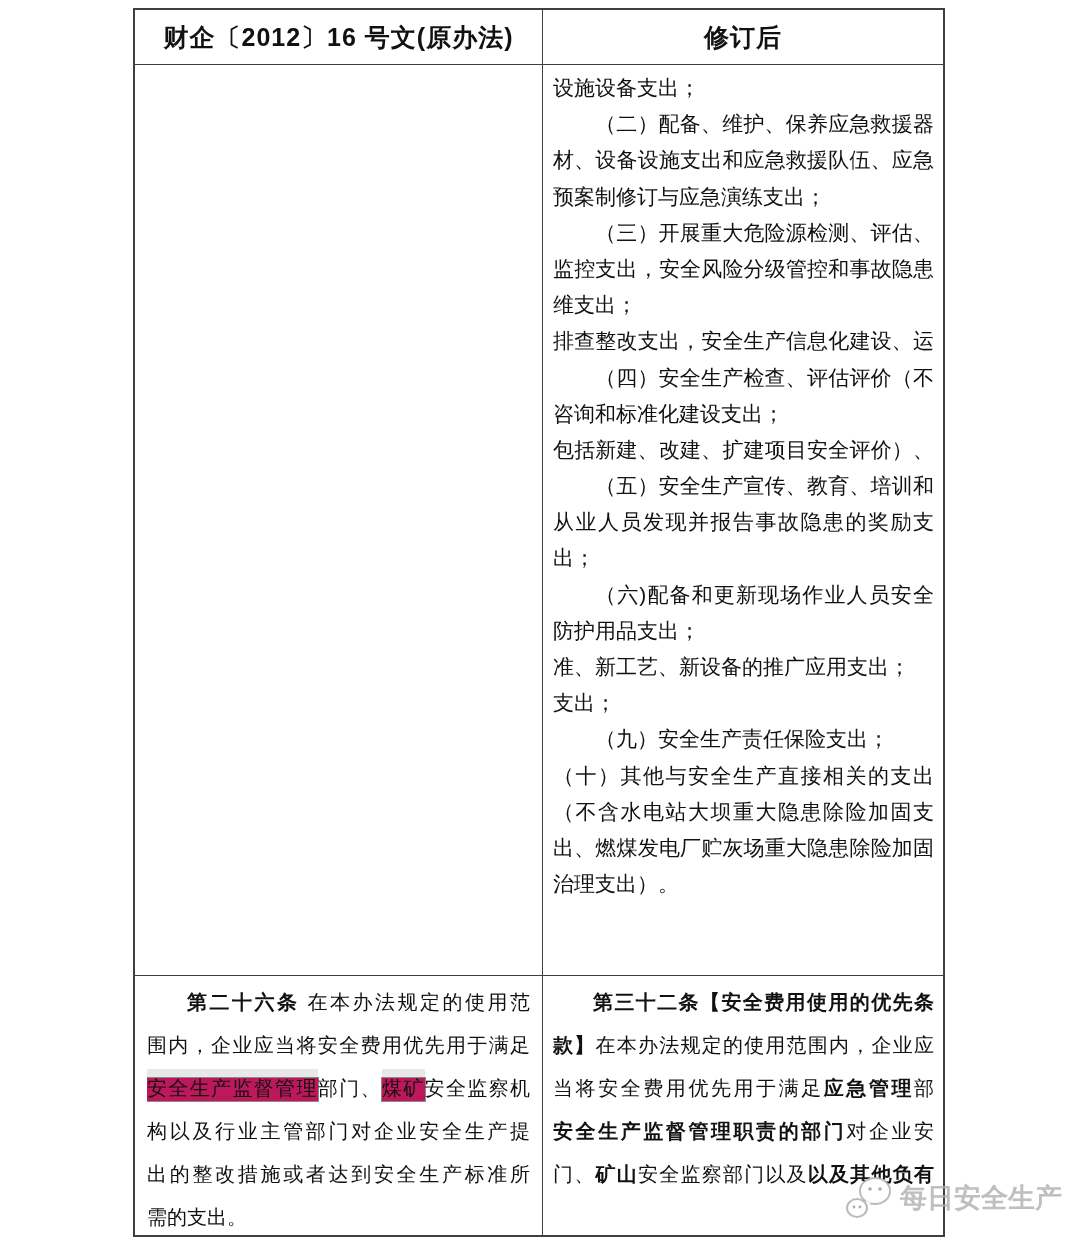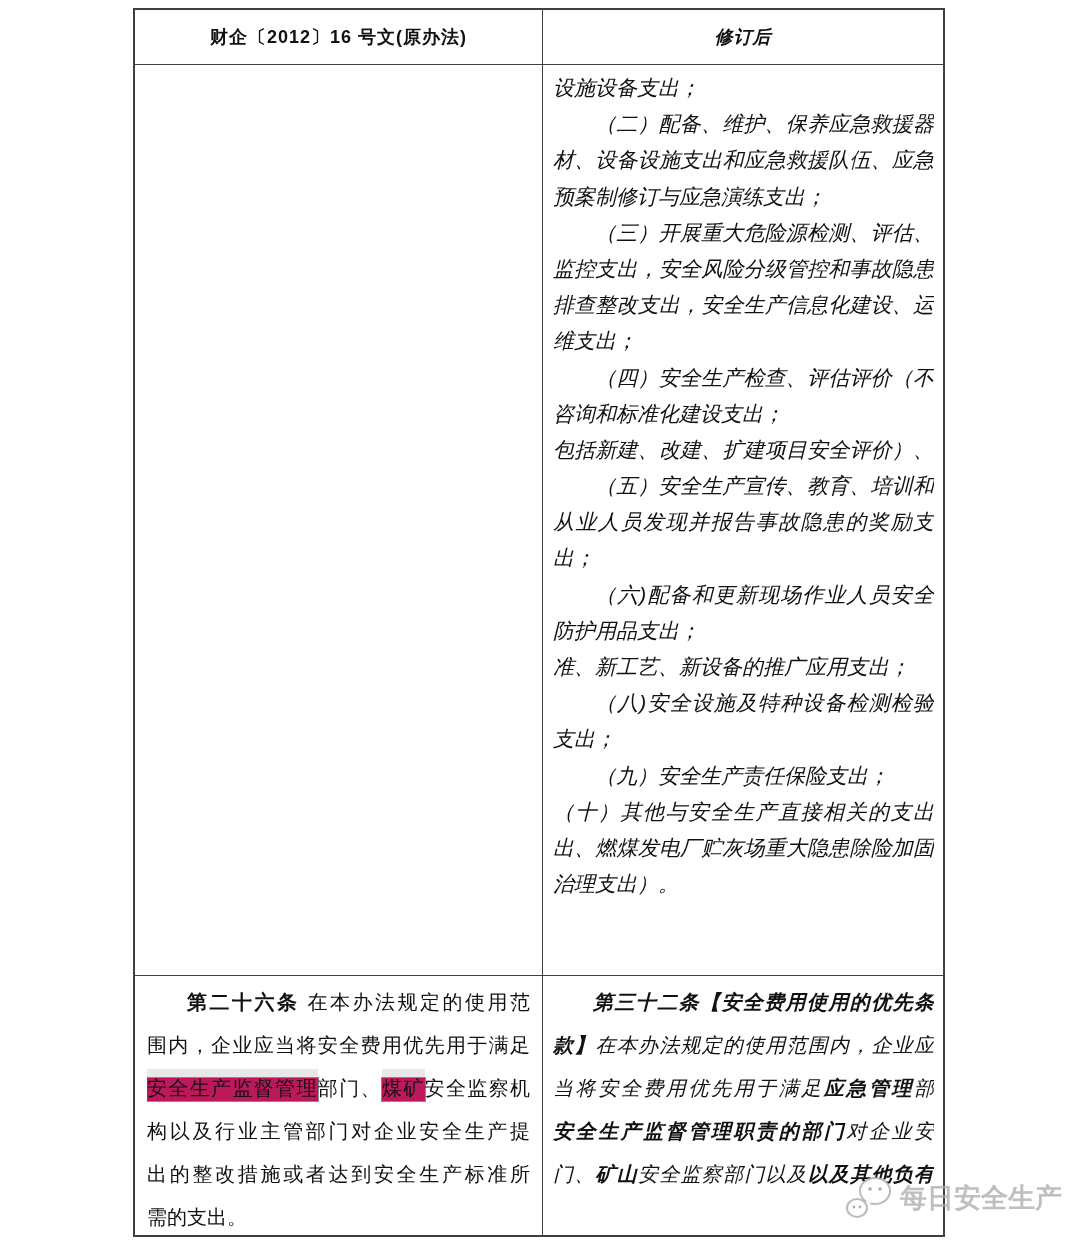--- a/index.html
+++ b/index.html
@@ -9,25 +9,25 @@
     color:#111;position:relative;
   }
   .page{position:absolute;inset:0;}
   .cmp-table{
     position:absolute;left:133px;top:8px;width:812px;
     border:2px solid #3f3f3f;box-sizing:border-box;background:#fff;
   }
   .row{display:flex;box-sizing:border-box;}
   .cell{box-sizing:border-box;}
   .cell.left{width:408px;border-right:1.5px solid #3f3f3f;}
-  .cell.right{flex:1;font-style:italic;}
+  .cell.right{flex:1;}
   .header-row{height:55px;border-bottom:1.5px solid #3f3f3f;}
   .header-row .cell{
     display:flex;align-items:center;justify-content:center;
-    font-weight:bold;font-size:18px;letter-spacing:1px;
+    font-weight:bold;font-size:25px;letter-spacing:1px;
   }
   .body1{height:911px;border-bottom:1.5px solid #3f3f3f;}
   .body2{height:259px;}
   .textcell{padding:5px 9px 0 10px;overflow:hidden;}
   .body2 .textcell.left-pad{padding:5px 12px 0 12px;}
   .lines36 .line{height:36.2px;line-height:36.2px;font-size:21px;}
   .lines43 .line{height:43px;line-height:43px;font-size:20px;}
   .line{overflow:hidden;}
   .line.ind{text-indent:2em;}
   .line.jst{text-align:justify;text-align-last:justify;}
@@ -62,35 +62,35 @@
 
     <div class="row body1">
       <div class="cell left textcell"></div>
       <div class="cell right textcell lines36">
           <div class="line"><span>设施设备支出；</span></div>
           <div class="line ind jst"><span>（二）配备、维护、保养应急救援器</span></div>
           <div class="line jst"><span>材、设备设施支出和应急救援队伍、应急</span></div>
           <div class="line"><span>预案制修订与应急演练支出；</span></div>
           <div class="line ind jst"><span>（三）开展重大危险源检测、评估、</span></div>
           <div class="line jst"><span>监控支出，安全风险分级管控和事故隐患</span></div>
+          <div class="line"><span>维支出；</span></div>
           <div class="line jst"><span>排查整改支出，安全生产信息化建设、运</span></div>
-          <div class="line"><span>维支出；</span></div>
           <div class="line ind jst"><span>（四）安全生产检查、评估评价（不</span></div>
           <div class="line"><span>咨询和标准化建设支出；</span></div>
           <div class="line jst"><span>包括新建、改建、扩建项目安全评价）、</span></div>
           <div class="line ind jst"><span>（五）安全生产宣传、教育、培训和</span></div>
           <div class="line jst"><span>从业人员发现并报告事故隐患的奖励支</span></div>
           <div class="line"><span>出；</span></div>
           <div class="line ind jst"><span>（六)配备和更新现场作业人员安全</span></div>
           <div class="line"><span>防护用品支出；</span></div>
           <div class="line"><span>准、新工艺、新设备的推广应用支出；</span></div>
-          <div class="line ind jst"><span>（八)安全设施及特种设备检测检验</span></div>
           <div class="line"><span>支出；</span></div>
           <div class="line ind"><span>（九）安全生产责任保险支出；</span></div>
           <div class="line jst"><span>（十）其他与安全生产直接相关的支出</span></div>
+          <div class="line jst"><span>（不含水电站大坝重大隐患除险加固支</span></div>
           <div class="line jst"><span>出、燃煤发电厂贮灰场重大隐患除险加固</span></div>
           <div class="line"><span>治理支出）。</span></div>
         </div>
     </div>
 
     <div class="row body2">
       <div class="cell left textcell left-pad lines43">
           <div class="line ind jst"><span class="b">第二十六条</span><span> 在本办法规定的使用范</span></div>
           <div class="line jst"><span>围内，企业应当将安全费用优先用于满足</span></div>
           <div class="line jst"><span class="hl">安全生产监督管理</span><span>部门、</span><span class="hl">煤矿</span><span>安全监察机</span></div>

